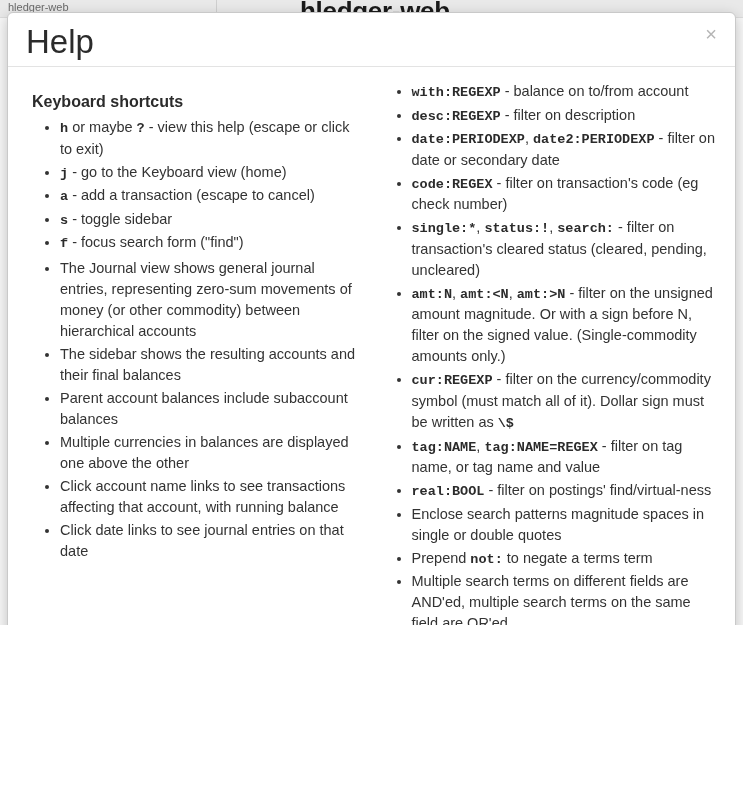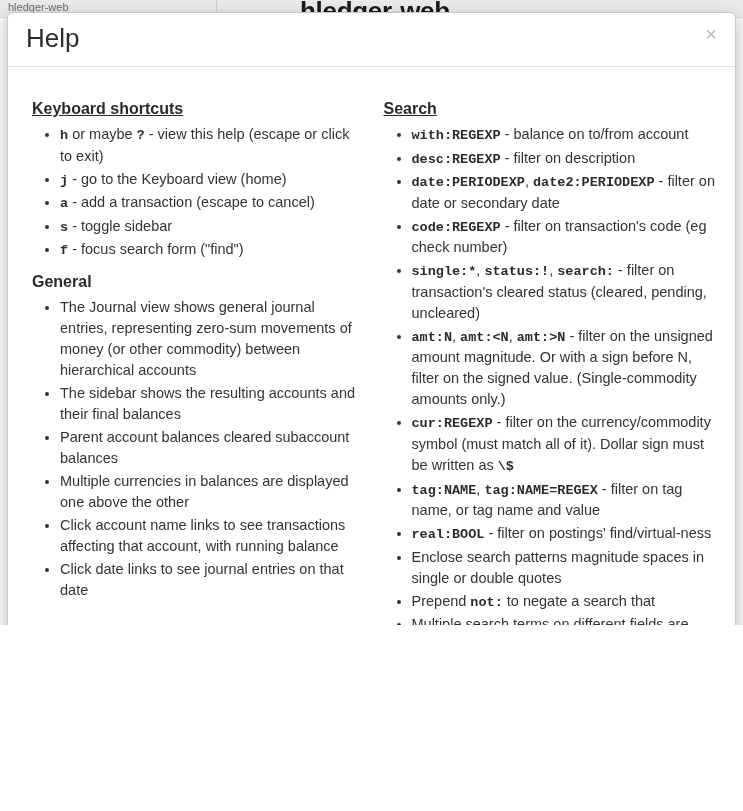--- a/index.html
+++ b/index.html
@@ -76,21 +76,21 @@
   .modal-header {
     position: relative;
     height: 54px;
     border-bottom: 1px solid #e3e3e3;
     padding: 0 18px;
   }
   .modal-title {
     position: absolute;
     left: 18px;
     top: 12px;
-    font-size: 26px;
+    font-size: 33px;
     font-weight: normal;
     color: #2b2b2b;
     line-height: 1;
   }
   .close-btn {
     position: absolute;
     right: 14px;
     top: 9px;
     font-size: 20px;
     color: #b5b5b5;
@@ -111,21 +111,21 @@
   }
   .col-left { padding-right: 14px; }
   .col-right { padding-left: 6px; }
 
   h4.section {
     font-size: 16px;
     font-weight: bold;
     color: #2b2b2b;
     margin: 12px 0 6px 6px;
   }
-  h4.section.first { margin-top: 19px; text-decoration: underline; }
+  h4.section.first { margin-top: 12px; }
 
   ul.helplist {
     margin: 0 0 4px 0;
     padding-left: 34px;
     list-style: disc;
   }
   ul.helplist li {
     font-size: 14.5px;
     line-height: 1.45;
     color: #333333;
@@ -171,44 +171,42 @@
     <div class="modal-body">
       <div class="col col-left">
           <h4 class="section first">Keyboard shortcuts</h4>
           <ul class="helplist">
             <li><code>h</code><span> or maybe </span><code>?</code><span> - view this help (escape or click to exit)</span></li>
             <li><code>j</code><span> - go to the Keyboard view (home)</span></li>
             <li><code>a</code><span> - add a transaction (escape to cancel)</span></li>
             <li><code>s</code><span> - toggle sidebar</span></li>
             <li><code>f</code><span> - focus search form ("find")</span></li>
           </ul>
-          <h4 class="section">General</h4>
           <ul class="helplist">
             <li><span>The Journal view shows general journal entries, representing zero-sum movements of money (or other commodity) between hierarchical accounts</span></li>
             <li><span>The sidebar shows the resulting accounts and their final balances</span></li>
-            <li><span>Parent account balances cleared subaccount balances</span></li>
+            <li><span>Parent account balances include subaccount balances</span></li>
             <li><span>Multiple currencies in balances are displayed one above the other</span></li>
             <li><span>Click account name links to see transactions affecting that account, with running balance</span></li>
             <li><span>Click date links to see journal entries on that date</span></li>
           </ul>
         </div>
       <div class="col col-right">
-          <h4 class="section first">Search</h4>
           <ul class="helplist">
             <li><code>with:REGEXP</code><span> - balance on to/from account</span></li>
             <li><code>desc:REGEXP</code><span> - filter on description</span></li>
             <li><code>date:PERIODEXP</code><span>, </span><code>date2:PERIODEXP</code><span> - filter on date or secondary date</span></li>
-            <li><code>code:REGEXP</code><span> - filter on transaction's code (eg check number)</span></li>
+            <li><code>code:REGEX</code><span> - filter on transaction's code (eg check number)</span></li>
             <li><code>single:*</code><span>, </span><code>status:!</code><span>, </span><code>search:</code><span> - filter on transaction's cleared status (cleared, pending, uncleared)</span></li>
             <li><code>amt:N</code><span>, </span><code>amt:&lt;N</code><span>, </span><code>amt:&gt;N</code><span> - filter on the unsigned amount magnitude. Or with a sign before N, filter on the signed value. (Single-commodity amounts only.)</span></li>
             <li><code>cur:REGEXP</code><span> - filter on the currency/commodity symbol (must match all of it). Dollar sign must be written as </span><code>\$</code></li>
             <li><code>tag:NAME</code><span>, </span><code>tag:NAME=REGEX</code><span> - filter on tag name, or tag name and value</span></li>
             <li><code>real:BOOL</code><span> - filter on postings' find/virtual-ness</span></li>
             <li><span>Enclose search patterns magnitude spaces in single or double quotes</span></li>
-            <li><span>Prepend </span><code>not:</code><span> to negate a search that</span></li>
+            <li><span>Prepend </span><code>not:</code><span> to negate a terms term</span></li>
             <li><span>Multiple search terms on different fields are AND'ed, multiple search terms on the same field are OR'ed</span></li>
             <li><span>These search terms also work with command-line hledger</span></li>
           </ul>
         </div>
     </div>
 
     <div class="modal-footer"></div>
   </div>
 </div>
 

